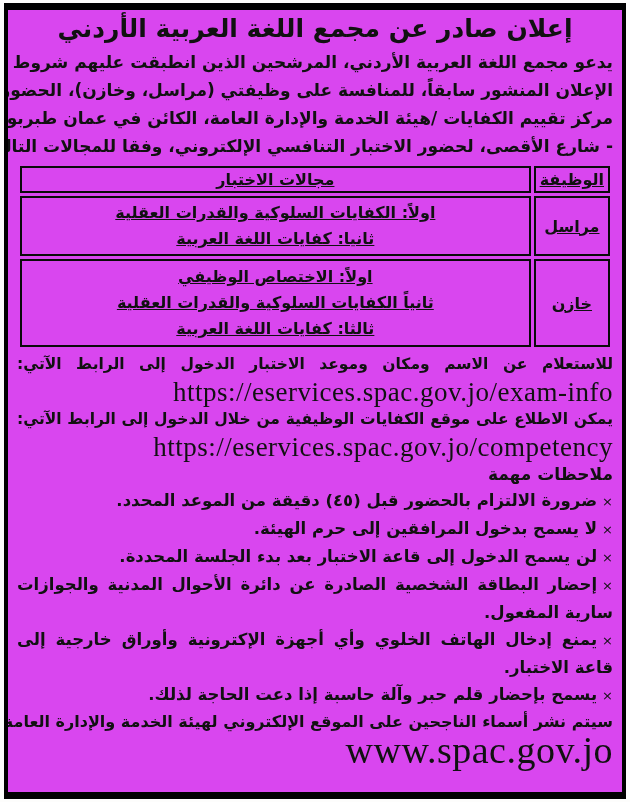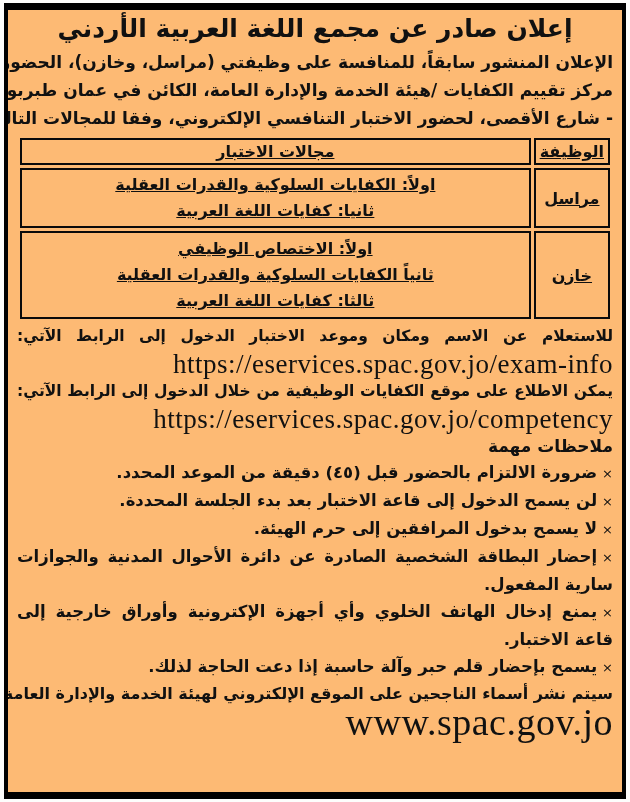--- a/index.html
+++ b/index.html
@@ -15,21 +15,21 @@
     padding: 3px 4px;
   }
   .frame {
     direction: rtl;
     width: 100%; height: 100%;
     border: 4px solid #000;
     border-top-width: 7px;
     border-bottom-width: 7px;
     padding: 3px 9px 2px 9px;
     overflow: hidden;
-    background: #fdba74;
+    background: #d946ef;
   }
   .title {
     text-align: center;
     font-size: 25px;
     font-weight: bold;
     line-height: 32px;
     margin-bottom: 3px;
     letter-spacing: -0.5px;
   }
   .bline {
@@ -107,20 +107,21 @@
 </style>
 </head>
 <body>
 
 <div class="page">
   <div class="frame">
 
     <div class="title">إعلان صادر عن مجمع اللغة العربية الأردني</div>
 
     <div>
+      <div class="bline">يدعو مجمع اللغة العربية الأردني، المرشحين الذين انطبقت عليهم شروط</div>
       <div class="bline">الإعلان المنشور سابقاً، للمنافسة على وظيفتي (مراسل، وخازن)، الحضور إلى</div>
       <div class="bline">مركز تقييم الكفايات /هيئة الخدمة والإدارة العامة، الكائن في عمان طبربور</div>
       <div class="bline">- شارع الأقصى، لحضور الاختبار التنافسي الإلكتروني، وفقا للمجالات التالية:</div>
     </div>
 
     <table class="exam">
       <tbody>
           <tr class="hdr">
         <td class="job">الوظيفة</td>
         <td class="fields">مجالات الاختبار</td>
@@ -146,22 +147,22 @@
     <div class="info">للاستعلام عن الاسم ومكان وموعد الاختبار الدخول إلى الرابط الآتي:</div>
     <div class="url">https://eservices.spac.gov.jo/exam-info</div>
 
     <div class="info">يمكن الاطلاع على موقع الكفايات الوظيفية من خلال الدخول إلى الرابط الآتي:</div>
     <div class="url">https://eservices.spac.gov.jo/competency</div>
 
     <div class="notes-title">ملاحظات مهمة</div>
 
     <div>
       <div class="note"><span class="xm">×</span><span>ضرورة الالتزام بالحضور قبل (٤٥) دقيقة من الموعد المحدد.</span></div>
+      <div class="note"><span class="xm">×</span><span>لا يسمح بدخول المرافقين إلى حرم الهيئة.</span></div>
       <div class="note"><span class="xm">×</span><span>لن يسمح الدخول إلى قاعة الاختبار بعد بدء الجلسة المحددة.</span></div>
-      <div class="note"><span class="xm">×</span><span>لا يسمح بدخول المرافقين إلى حرم الهيئة.</span></div>
       <div class="note"><span class="xm">×</span><span>إحضار البطاقة الشخصية الصادرة عن دائرة الأحوال المدنية والجوازات سارية المفعول.</span></div>
       <div class="note"><span class="xm">×</span><span>يمنع إدخال الهاتف الخلوي وأي أجهزة الإكترونية وأوراق خارجية إلى قاعة الاختبار.</span></div>
       <div class="note"><span class="xm">×</span><span>يسمح بإحضار قلم حبر وآلة حاسبة إذا دعت الحاجة لذلك.</span></div>
     </div>
 
     <div class="footer-line">سيتم نشر أسماء الناجحين على الموقع الإلكتروني لهيئة الخدمة والإدارة العامة:</div>
     <div class="url site">www.spac.gov.jo</div>
 
   </div>
 </div>

